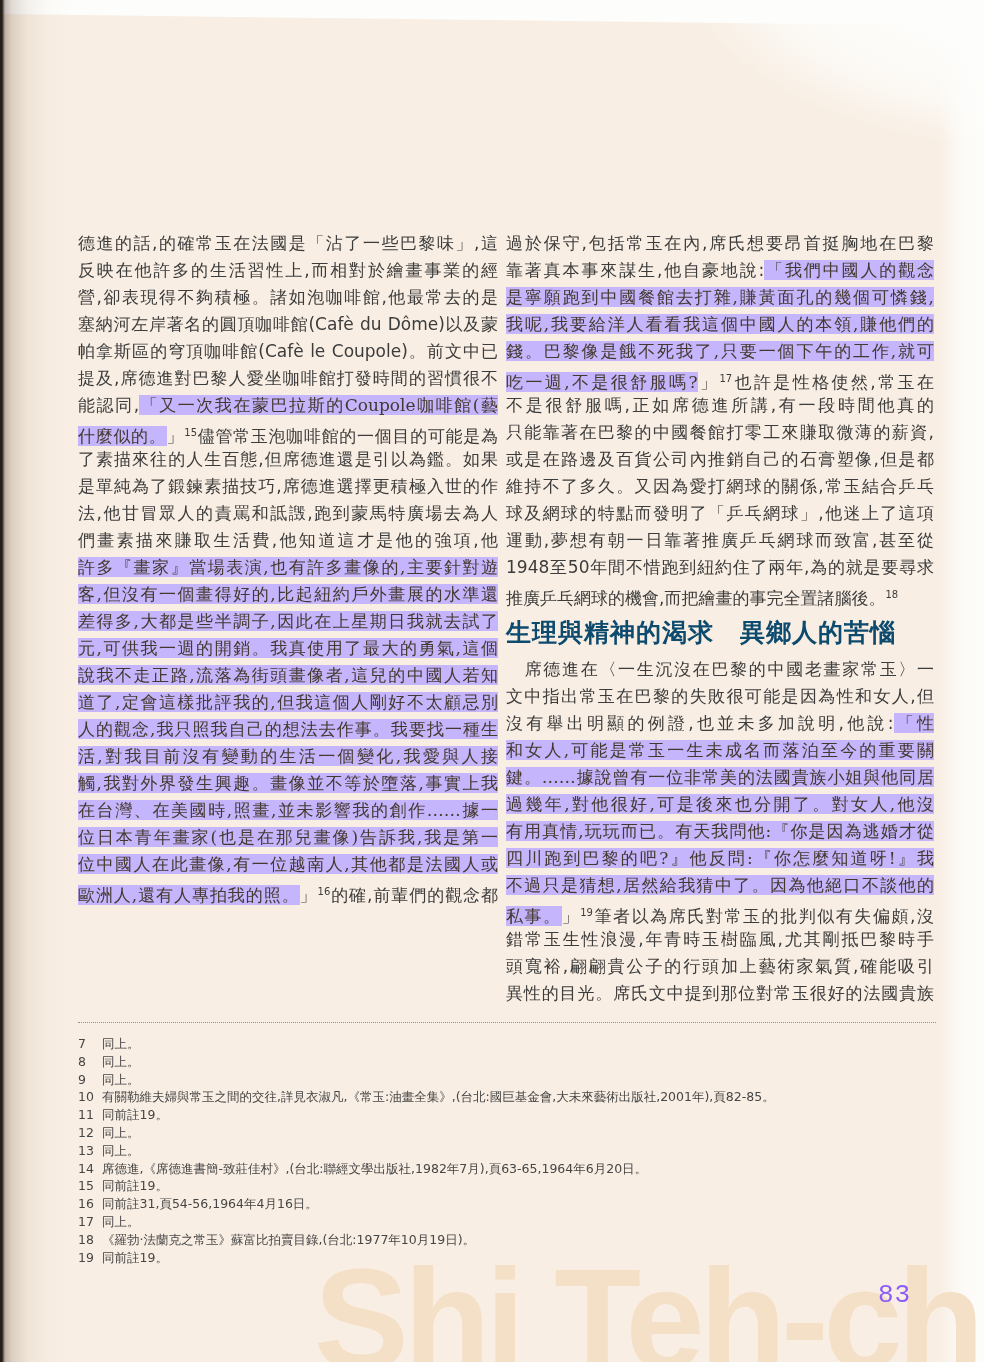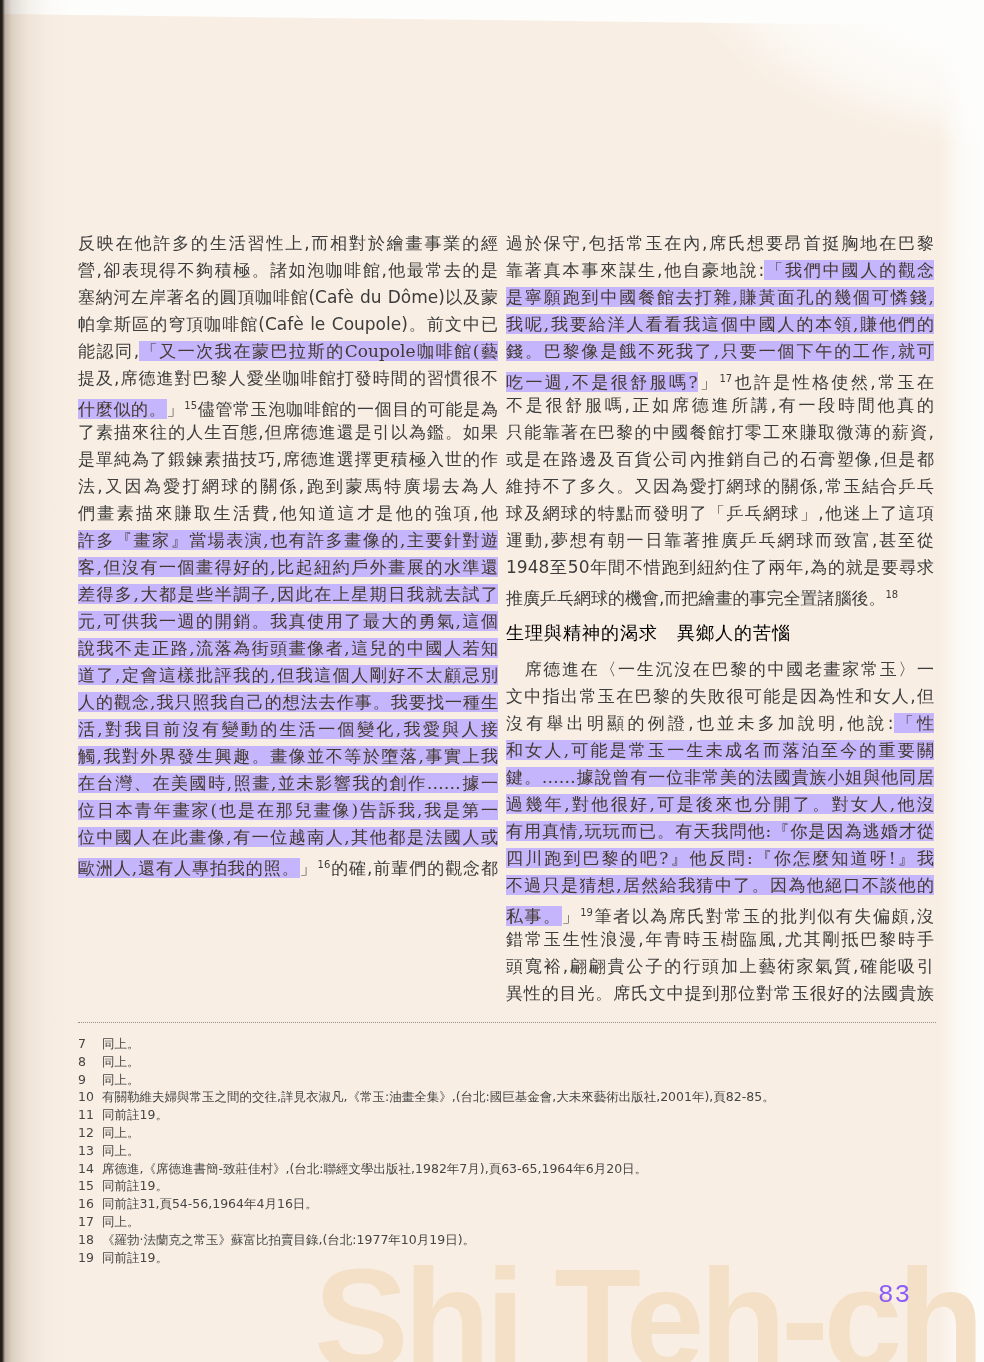--- a/index.html
+++ b/index.html
@@ -23,21 +23,21 @@
     font-family:"Liberation Sans",sans-serif;font-weight:bold;font-size:142px;
     letter-spacing:-5px;color:#f4e0c6;}
   .col{position:absolute;z-index:3;}
   .col-left{left:78px;top:230px;width:420px;}
   .col-right{left:506px;top:230px;width:428px;}
   .tl{font-size:17px;line-height:27px;height:27px;color:#3c3c3c;
     text-align:justify;text-align-last:justify;text-justify:inter-character;}
   .tl.short{text-align-last:left;}
   .hl{background:#c4b5fd;color:#45392f;font-family:"DejaVu Serif","Liberation Serif",serif;}
   .sup{font-size:10px;vertical-align:6px;}
-  .heading{font-size:18px;font-weight:normal;color:#000000;line-height:30px;
+  .heading{font-size:25px;font-weight:bold;color:#0c4a6e;line-height:30px;
     margin:10px 0 8px 0;text-align:left;text-align-last:left;letter-spacing:1px;}
   .footnotes{position:absolute;left:78px;top:1022px;width:858px;z-index:3;
     border-top:1px dotted #97908a;padding-top:12px;}
   .fn-row{display:flex;font-size:12.5px;line-height:17.8px;color:#464646;}
   .fn-num{width:24px;flex:none;}
   .fn-text{flex:1;white-space:nowrap;}
   .pagenum{position:absolute;left:878px;top:1280px;z-index:3;font-size:26px;
     color:#8b5cf6;letter-spacing:1px;font-family:Liberation Mono, monospace;}
 </style>
 </head>
@@ -45,30 +45,31 @@
 
 <div class="paper"></div>
 <div class="scan-top"></div>
 <div class="scan-corner"></div>
 <div class="scan-right"></div>
 <div class="gutter"></div>
 
 <div class="watermark">Shi Teh-chin</div>
 
 <div class="col col-left" id="col-left">
+    <div class="tl"><span>德進的話,的確常玉在法國是「沾了一些巴黎味」,這</span></div>
     <div class="tl"><span>反映在他許多的生活習性上,而相對於繪畫事業的經</span></div>
     <div class="tl"><span>營,卻表現得不夠積極。諸如泡咖啡館,他最常去的是</span></div>
     <div class="tl"><span>塞納河左岸著名的圓頂咖啡館(Cafè du Dôme)以及蒙</span></div>
     <div class="tl"><span>帕拿斯區的穹頂咖啡館(Cafè le Coupole)。前文中已</span></div>
+    <div class="tl"><span>提及,席德進對巴黎人愛坐咖啡館打發時間的習慣很不</span></div>
     <div class="tl"><span>能認同,</span><span class="hl">「又一次我在蒙巴拉斯的Coupole咖啡館(藝</span></div>
-    <div class="tl"><span>提及,席德進對巴黎人愛坐咖啡館打發時間的習慣很不</span></div>
     <div class="tl"><span class="hl">什麼似的。</span><span>」</span><span class="sup">15</span><span>儘管常玉泡咖啡館的一個目的可能是為</span></div>
     <div class="tl"><span>了素描來往的人生百態,但席德進還是引以為鑑。如果</span></div>
     <div class="tl"><span>是單純為了鍛鍊素描技巧,席德進選擇更積極入世的作</span></div>
-    <div class="tl"><span>法,又因為愛打網球的關係,跑到蒙馬特廣場去為人</span></div>
+    <div class="tl"><span>法,他甘冒眾人的責罵和詆譭,跑到蒙馬特廣場去為人</span></div>
     <div class="tl"><span>們畫素描來賺取生活費,他知道這才是他的強項,他</span></div>
     <div class="tl"><span class="hl">許多『畫家』當場表演,也有許多畫像的,主要針對遊</span></div>
     <div class="tl"><span class="hl">客,但沒有一個畫得好的,比起紐約戶外畫展的水準還</span></div>
     <div class="tl"><span class="hl">差得多,大都是些半調子,因此在上星期日我就去試了</span></div>
     <div class="tl"><span class="hl">元,可供我一週的開銷。我真使用了最大的勇氣,這個</span></div>
     <div class="tl"><span class="hl">說我不走正路,流落為街頭畫像者,這兒的中國人若知</span></div>
     <div class="tl"><span class="hl">道了,定會這樣批評我的,但我這個人剛好不太顧忌別</span></div>
     <div class="tl"><span class="hl">人的觀念,我只照我自己的想法去作事。我要找一種生</span></div>
     <div class="tl"><span class="hl">活,對我目前沒有變動的生活一個變化,我愛與人接</span></div>
     <div class="tl"><span class="hl">觸,我對外界發生興趣。畫像並不等於墮落,事實上我</span></div>

